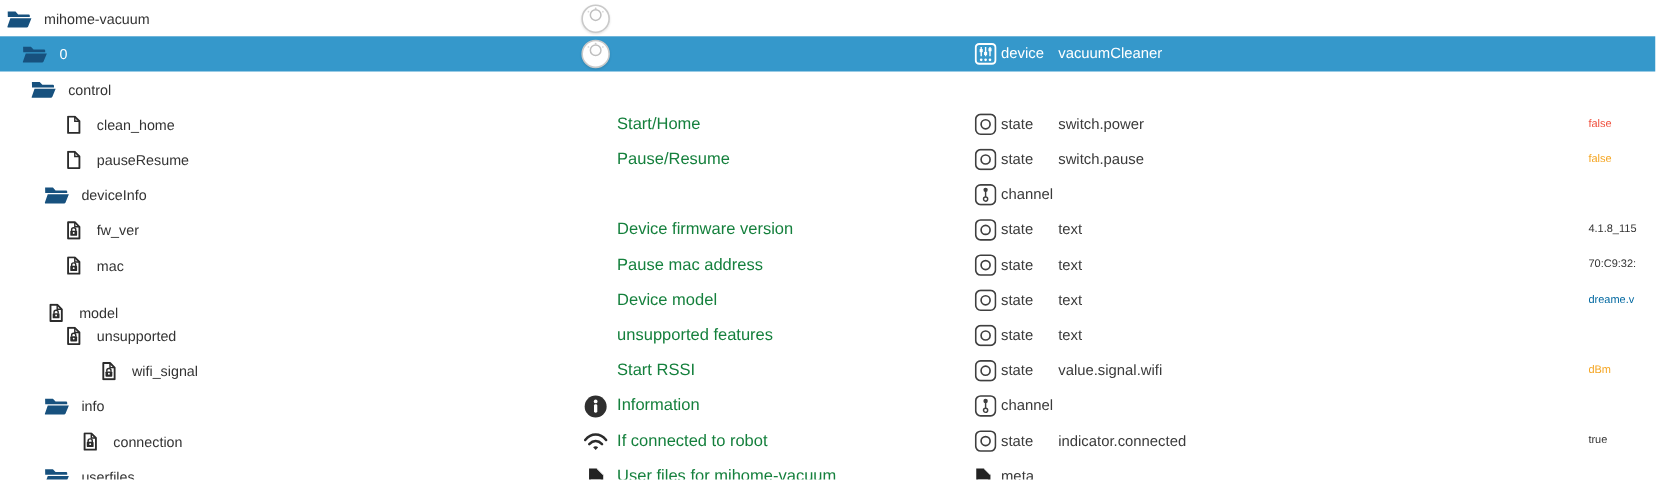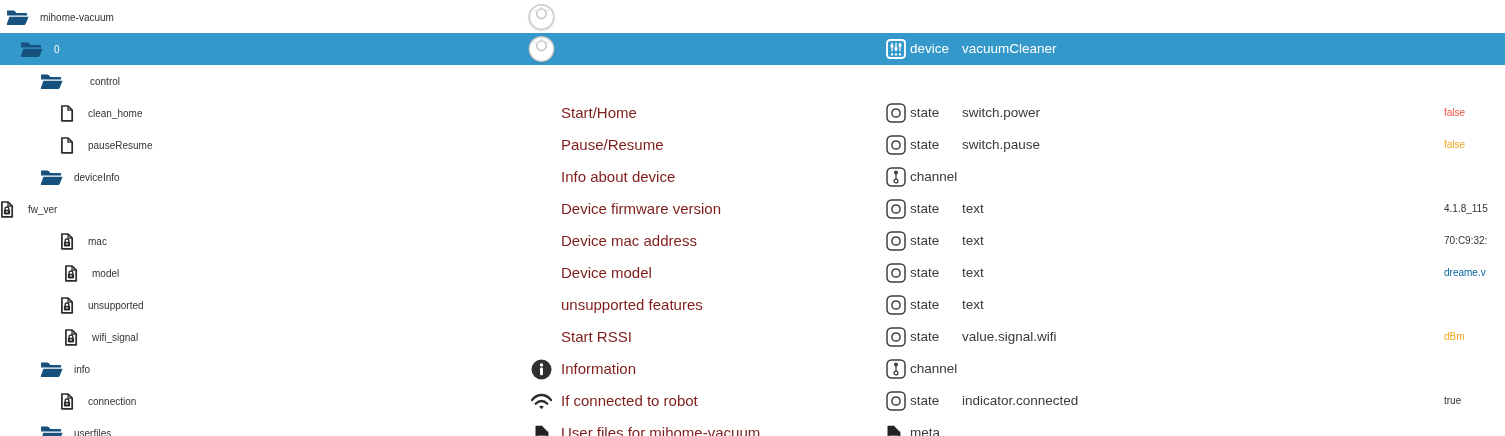--- a/index.html
+++ b/index.html
@@ -8,26 +8,26 @@
     font-family:"Liberation Sans", sans-serif;
     -webkit-font-smoothing:antialiased;
   }
   #tree{position:relative;padding-top:1px;}
   .row{position:relative;height:32px;width:1505px;}
   .row.selected{background:#3598cb;}
   .tree-cell{position:absolute;left:0;top:0;height:32px;display:flex;align-items:center;white-space:nowrap;}
   .node-icon{display:flex;align-items:center;justify-content:center;flex:0 0 auto;}
   .node-icon.folder{margin-right:11px;}
   .node-icon.doc{margin-right:14px;}
-  .obj-name{font-size:10px;color:#333333;}
+  .obj-name{font-size:13px;color:#333333;}
   .row.selected .obj-name{color:#ffffff;}
   .desc-icon{position:absolute;left:528px;top:0;width:27px;height:32px;display:flex;align-items:center;justify-content:center;}
   .desc-icon svg{filter:drop-shadow(0 1px 1px rgba(0,0,0,0.12));}
   .desc-icon.flat svg{filter:none;}
-  .desc{position:absolute;left:561px;top:0;line-height:32px;font-size:15px;color:#7f1d1d;white-space:nowrap;}
+  .desc{position:absolute;left:561px;top:0;line-height:32px;font-size:15px;color:#15803d;white-space:nowrap;}
   .row.selected .desc{color:#ffffff;margin-top:36px;}
   .type-icon{position:absolute;left:886px;top:0;height:32px;display:flex;align-items:center;}
   .type-label{position:absolute;left:910px;top:0;line-height:32px;font-size:13.5px;color:#3a3a3a;}
   .row.selected .type-label{color:#ffffff;}
   .role{position:absolute;left:962px;top:0;line-height:32px;font-size:13.5px;color:#3a3a3a;white-space:nowrap;}
   .row.selected .role{color:#ffffff;}
   .value{position:absolute;left:1444px;top:0;line-height:32px;font-size:10px;color:#333333;white-space:nowrap;}
 </style>
 </head>
 <body>
@@ -86,21 +86,21 @@
       <rect x="12.6" y="4.8" width="2.8" height="2.8" fill="#ffffff"></rect>
       <circle cx="6" cy="15.4" r="1.2" fill="#ffffff"></circle>
           <circle cx="10" cy="15.4" r="1.2" fill="#ffffff"></circle>
           <circle cx="14" cy="15.4" r="1.2" fill="#ffffff"></circle>
     </svg>
       </div>
       <div class="type-label">device</div>
       <div class="role">vacuumCleaner</div>
     </div>
     <div class="row">
-      <div class="tree-cell" style="padding-left: 40px; gap: 16px;">
+      <div class="tree-cell" style="padding-left: 28px;">
         <span class="node-icon folder">
           <svg width="23" height="17" viewBox="0 0 23 17">
       <path fill="#17517e" d="M1 1.5 h7.1 l2.4 2.6 h9.6 a1 1 0 0 1 1 1 v1.4 h-20 z"></path>
       <path fill="#17517e" d="M1 15.9 a0.8 0.8 0 0 1 -0.2 -0.8 l2.6 -7.4 h19.2 l-3 7.3 a1.5 1.5 0 0 1 -1.4 0.9 z"></path>
     </svg>
         </span>
         <span class="obj-name">control</span>
       </div>
     </div>
     <div class="row">
@@ -148,33 +148,32 @@
     <div class="row">
       <div class="tree-cell" style="padding-left: 40px;">
         <span class="node-icon folder">
           <svg width="23" height="17" viewBox="0 0 23 17">
       <path fill="#17517e" d="M1 1.5 h7.1 l2.4 2.6 h9.6 a1 1 0 0 1 1 1 v1.4 h-20 z"></path>
       <path fill="#17517e" d="M1 15.9 a0.8 0.8 0 0 1 -0.2 -0.8 l2.6 -7.4 h19.2 l-3 7.3 a1.5 1.5 0 0 1 -1.4 0.9 z"></path>
     </svg>
         </span>
         <span class="obj-name">deviceInfo</span>
       </div>
-      <div class="desc">Info about device</div>
       <div class="type-icon">
         <svg width="20" height="20" viewBox="0 0 20 20">
       <rect x="1" y="1" width="18" height="18" rx="4.5" fill="#ffffff" stroke="#3f3f3f" stroke-width="1.5"></rect>
       <line x1="10" y1="5.5" x2="10" y2="14" stroke="#3f3f3f" stroke-width="1.3"></line>
       <circle cx="10" cy="5.6" r="2" fill="#3f3f3f"></circle>
       <circle cx="10" cy="14" r="1.9" fill="#ffffff" stroke="#3f3f3f" stroke-width="1.3"></circle>
     </svg>
       </div>
       <div class="type-label">channel</div>
     </div>
     <div class="row">
-      <div class="tree-cell" style="">
+      <div class="tree-cell" style="padding-left: 60px;">
         <span class="node-icon doc">
           <svg width="14" height="17" viewBox="0 0 14 17">
       <path d="M1.9 1 h6.1 l4.2 4.2 v10.6 h-10.3 z" fill="none" stroke="#2b2b2b" stroke-width="1.7" stroke-linejoin="round"></path>
       <path d="M8 1 v4.2 h4.2" fill="none" stroke="#2b2b2b" stroke-width="1.3"></path>
       <path d="M5.1 9 v-1.1 a1.9 1.9 0 0 1 3.8 0 v1.1" fill="none" stroke="#2b2b2b" stroke-width="1.3"></path>
       <rect x="3.9" y="8.7" width="6.2" height="4.7" rx="0.8" fill="#2b2b2b"></rect>
       <circle cx="7" cy="10.8" r="0.85" fill="#ffffff"></circle>
     </svg>
         </span>
         <span class="obj-name">fw_ver</span>
@@ -196,33 +195,33 @@
           <svg width="14" height="17" viewBox="0 0 14 17">
       <path d="M1.9 1 h6.1 l4.2 4.2 v10.6 h-10.3 z" fill="none" stroke="#2b2b2b" stroke-width="1.7" stroke-linejoin="round"></path>
       <path d="M8 1 v4.2 h4.2" fill="none" stroke="#2b2b2b" stroke-width="1.3"></path>
       <path d="M5.1 9 v-1.1 a1.9 1.9 0 0 1 3.8 0 v1.1" fill="none" stroke="#2b2b2b" stroke-width="1.3"></path>
       <rect x="3.9" y="8.7" width="6.2" height="4.7" rx="0.8" fill="#2b2b2b"></rect>
       <circle cx="7" cy="10.8" r="0.85" fill="#ffffff"></circle>
     </svg>
         </span>
         <span class="obj-name">mac</span>
       </div>
-      <div class="desc">Device mac address</div>
+      <div class="desc">Pause mac address</div>
       <div class="type-icon">
         <svg width="20" height="20" viewBox="0 0 20 20">
       <rect x="1" y="1" width="18" height="18" rx="4.5" fill="#ffffff" stroke="#3f3f3f" stroke-width="1.5"></rect>
       <circle cx="10" cy="10" r="4.1" fill="none" stroke="#3f3f3f" stroke-width="1.5"></circle>
     </svg>
       </div>
       <div class="type-label">state</div>
       <div class="role">text</div>
       <div class="value" style="color: rgb(51, 51, 51);">70:C9:32:</div>
     </div>
     <div class="row">
-      <div class="tree-cell" style="padding-left: 64px;">
+      <div class="tree-cell" style="padding-left: 44px; margin-top: 11px;">
         <span class="node-icon doc">
           <svg width="14" height="17" viewBox="0 0 14 17">
       <path d="M1.9 1 h6.1 l4.2 4.2 v10.6 h-10.3 z" fill="none" stroke="#2b2b2b" stroke-width="1.7" stroke-linejoin="round"></path>
       <path d="M8 1 v4.2 h4.2" fill="none" stroke="#2b2b2b" stroke-width="1.3"></path>
       <path d="M5.1 9 v-1.1 a1.9 1.9 0 0 1 3.8 0 v1.1" fill="none" stroke="#2b2b2b" stroke-width="1.3"></path>
       <rect x="3.9" y="8.7" width="6.2" height="4.7" rx="0.8" fill="#2b2b2b"></rect>
       <circle cx="7" cy="10.8" r="0.85" fill="#ffffff"></circle>
     </svg>
         </span>
         <span class="obj-name">model</span>
@@ -255,21 +254,21 @@
       <div class="type-icon">
         <svg width="20" height="20" viewBox="0 0 20 20">
       <rect x="1" y="1" width="18" height="18" rx="4.5" fill="#ffffff" stroke="#3f3f3f" stroke-width="1.5"></rect>
       <circle cx="10" cy="10" r="4.1" fill="none" stroke="#3f3f3f" stroke-width="1.5"></circle>
     </svg>
       </div>
       <div class="type-label">state</div>
       <div class="role">text</div>
     </div>
     <div class="row">
-      <div class="tree-cell" style="padding-left: 64px;">
+      <div class="tree-cell" style="padding-left: 92px;">
         <span class="node-icon doc">
           <svg width="14" height="17" viewBox="0 0 14 17">
       <path d="M1.9 1 h6.1 l4.2 4.2 v10.6 h-10.3 z" fill="none" stroke="#2b2b2b" stroke-width="1.7" stroke-linejoin="round"></path>
       <path d="M8 1 v4.2 h4.2" fill="none" stroke="#2b2b2b" stroke-width="1.3"></path>
       <path d="M5.1 9 v-1.1 a1.9 1.9 0 0 1 3.8 0 v1.1" fill="none" stroke="#2b2b2b" stroke-width="1.3"></path>
       <rect x="3.9" y="8.7" width="6.2" height="4.7" rx="0.8" fill="#2b2b2b"></rect>
       <circle cx="7" cy="10.8" r="0.85" fill="#ffffff"></circle>
     </svg>
         </span>
         <span class="obj-name">wifi_signal</span>
@@ -307,21 +306,21 @@
         <svg width="20" height="20" viewBox="0 0 20 20">
       <rect x="1" y="1" width="18" height="18" rx="4.5" fill="#ffffff" stroke="#3f3f3f" stroke-width="1.5"></rect>
       <line x1="10" y1="5.5" x2="10" y2="14" stroke="#3f3f3f" stroke-width="1.3"></line>
       <circle cx="10" cy="5.6" r="2" fill="#3f3f3f"></circle>
       <circle cx="10" cy="14" r="1.9" fill="#ffffff" stroke="#3f3f3f" stroke-width="1.3"></circle>
     </svg>
       </div>
       <div class="type-label">channel</div>
     </div>
     <div class="row">
-      <div class="tree-cell" style="padding-left: 60px;">
+      <div class="tree-cell" style="padding-left: 60px; margin-left: 15px;">
         <span class="node-icon doc">
           <svg width="14" height="17" viewBox="0 0 14 17">
       <path d="M1.9 1 h6.1 l4.2 4.2 v10.6 h-10.3 z" fill="none" stroke="#2b2b2b" stroke-width="1.7" stroke-linejoin="round"></path>
       <path d="M8 1 v4.2 h4.2" fill="none" stroke="#2b2b2b" stroke-width="1.3"></path>
       <path d="M5.1 9 v-1.1 a1.9 1.9 0 0 1 3.8 0 v1.1" fill="none" stroke="#2b2b2b" stroke-width="1.3"></path>
       <rect x="3.9" y="8.7" width="6.2" height="4.7" rx="0.8" fill="#2b2b2b"></rect>
       <circle cx="7" cy="10.8" r="0.85" fill="#ffffff"></circle>
     </svg>
         </span>
         <span class="obj-name">connection</span>

